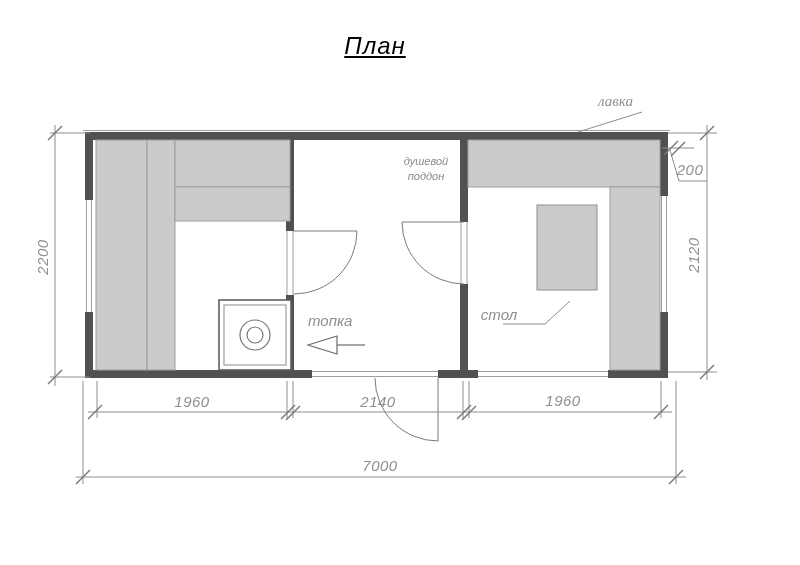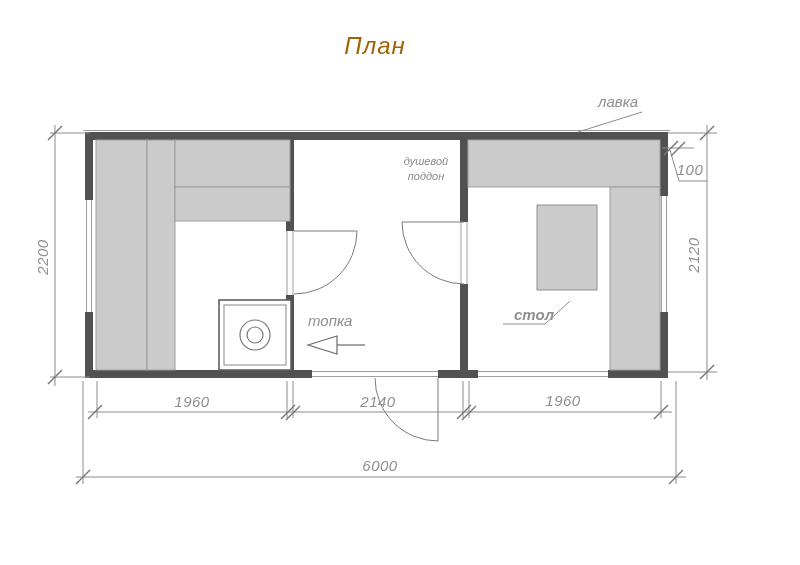--- a/index.html
+++ b/index.html
@@ -6,21 +6,21 @@
   .canvas{
     position:relative;width:800px;height:565px;background:#ffffff;overflow:hidden;
     font-family:"Liberation Sans",sans-serif;
   }
   .lbl{
     position:absolute;font-style:italic;color:#8f8f8f;
     font-family:"Liberation Sans",sans-serif;white-space:nowrap;
   }
   .title{
     left:320px;top:32px;width:110px;text-align:center;
-    font-size:24px;color:#a16207;letter-spacing:1px;
+    font-size:24px;color:#000000;letter-spacing:1px;text-decoration:underline;
   }
   .dim{font-size:15px;letter-spacing:0.5px;text-align:center;}
   .vdim{width:60px;height:18px;transform:rotate(-90deg);transform-origin:center;}
   .room-lbl{font-size:15px;}
   .shower-lbl{
     left:393px;top:146px;width:66px;text-align:center;
     font-size:11px;line-height:1.35;white-space:normal;color:#8a8a8a;margin-top:8px;
   }
   svg{position:absolute;left:0;top:0;}
 </style>
@@ -149,26 +149,26 @@
       <line x1="457" y1="419" x2="471" y2="405"></line>
       <line x1="462" y1="420" x2="476" y2="406"></line>
       <line x1="654" y1="419" x2="668" y2="405"></line>
       <line x1="76" y1="484" x2="90" y2="470"></line>
       <line x1="669" y1="484" x2="683" y2="470"></line>
     </g>
   </svg>
 
   <div class="lbl title">План</div>
 
-  <div class="lbl room-lbl" style="left:598px;top:93px;">лавка</div>
+  <div class="lbl room-lbl" style="left:598px;top:93px;font-family:Liberation Serif, serif;">лавка</div>
   <div class="lbl shower-lbl">душевой поддон</div>
   <div class="lbl room-lbl" style="left:308px;top:312px;width:56px;text-align:left;">топка</div>
-  <div class="lbl room-lbl" style="left:512px;top:306px;width:42px;text-align:right;font-weight:bold;">стол</div>
+  <div class="lbl room-lbl" style="left:478px;top:306px;width:42px;text-align:center;">стол</div>
 
   <div class="lbl dim vdim" style="left:13px;top:248px;">2200</div>
   <div class="lbl dim vdim" style="left:664px;top:246px;">2120</div>
-  <div class="lbl dim" style="left:673px;top:161px;width:34px;">100</div>
+  <div class="lbl dim" style="left:673px;top:161px;width:34px;">200</div>
   <div class="lbl dim" style="left:162px;top:393px;width:60px;">1960</div>
   <div class="lbl dim" style="left:348px;top:393px;width:60px;">2140</div>
   <div class="lbl dim" style="left:533px;top:392px;width:60px;">1960</div>
-  <div class="lbl dim" style="left:350px;top:457px;width:60px;">6000</div>
+  <div class="lbl dim" style="left:350px;top:457px;width:60px;">7000</div>
 
 </div>
 
 </body></html>

